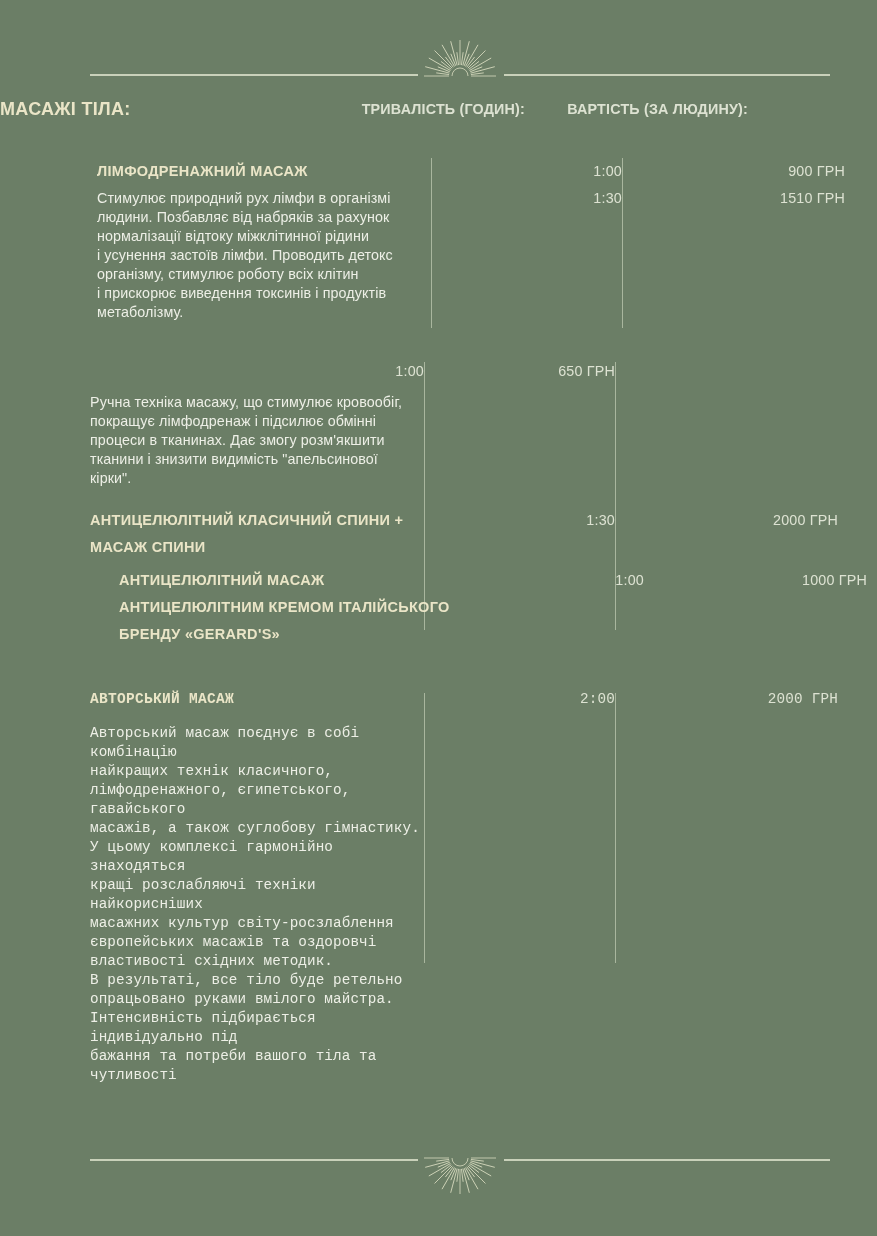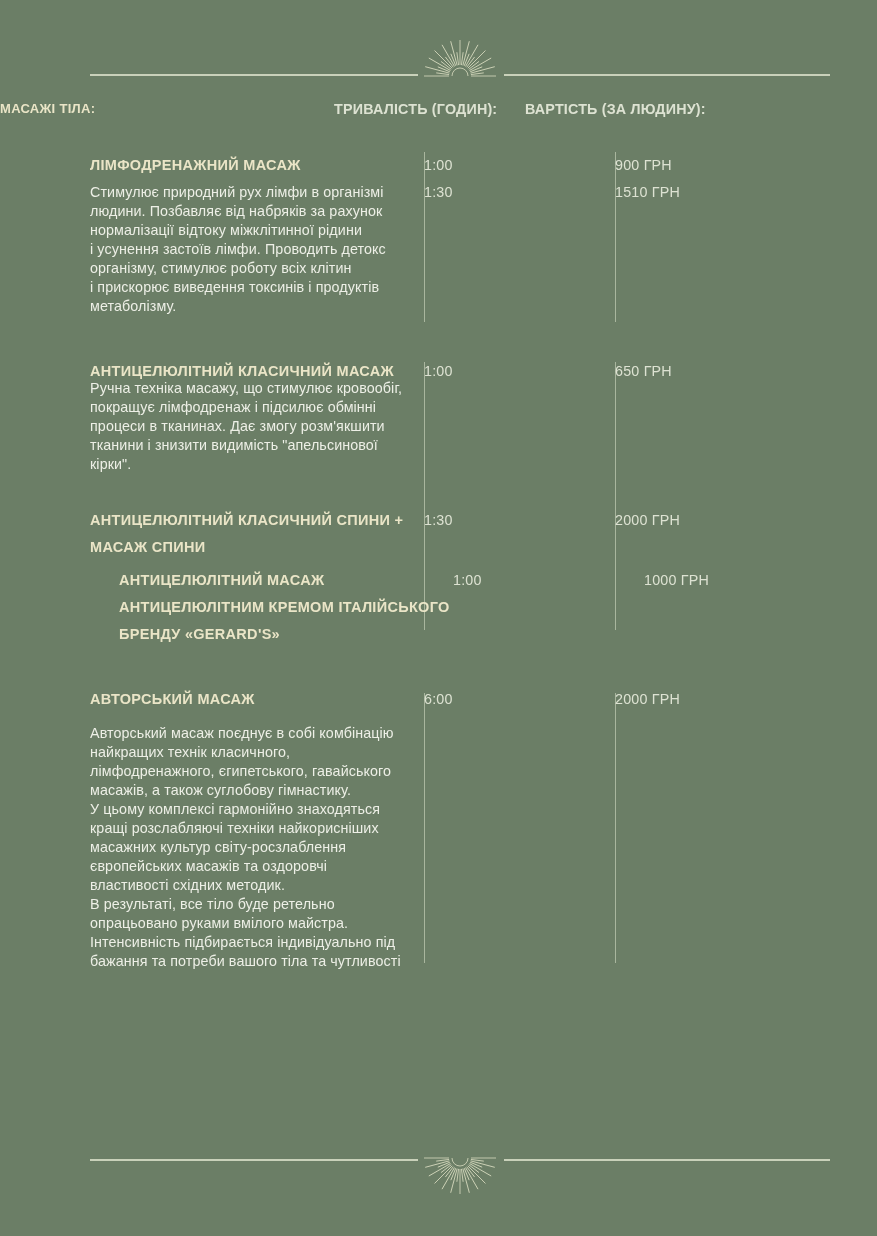--- a/index.html
+++ b/index.html
@@ -27,29 +27,29 @@
   .v2{left:525px;}
   .row{position:absolute;left:0;width:748px;display:grid;grid-template-columns:334px 191px 223px;}
   .trow{line-height:27px;}
   .drow{line-height:19px;}
   .cell{white-space:pre-line;}
   .title{
     color:var(--heading-color);font-weight:700;font-size:14.5px;
     letter-spacing:0.3px;line-height:27px;
   }
   .hdr{
-    color:var(--heading-color);font-weight:700;font-size:13px;
+    color:var(--heading-color);font-weight:700;font-size:18px;
     letter-spacing:0.3px;line-height:16px;
   }
   .desc{
     color:var(--body-text-color);font-size:14.3px;line-height:19px;
     letter-spacing:0.1px;
   }
   .dur,.price{
-    text-align:left;color:var(--muted-text-color);font-size:14.3px;
+    text-align:right;color:var(--muted-text-color);font-size:14.3px;
     letter-spacing:0.2px;
   }
   svg line,svg path{stroke:var(--ornament-color);stroke-width:0.8;fill:none;}
 </style>
 </head>
 <body>
 
 <div class="page">
 
   <div class="hline" style="top:74px;left:90px;width:328px;"></div>
@@ -82,21 +82,21 @@
     <line x1="0" y1="-11" x2="0" y2="-24" transform="rotate(82.5)"></line>
     <line x1="0" y1="-11" x2="0" y2="-36" transform="rotate(90)"></line>
   </svg>
 
   <div class="row" style="top:101px;">
     <div class="cell hdr">МАСАЖІ ТІЛА:</div>
     <div class="cell hdr dur">ТРИВАЛІСТЬ (ГОДИН):</div>
     <div class="cell hdr price">ВАРТІСТЬ (ЗА ЛЮДИНУ):</div>
   </div>
 
-  <div class="block" style="top:152px;height:170px;">
+  <div class="block" style="top:158px;height:170px;margin-left:7px;">
     <div class="vline v1"></div>
     <div class="vline v2"></div>
     <div class="row trow" style="top:0px;">
       <div class="cell title">ЛІМФОДРЕНАЖНИЙ МАСАЖ</div>
       <div class="cell dur">1:00</div>
       <div class="cell price">900 ГРН</div>
     </div>
     <div class="row drow" style="top:31px;">
       <div class="cell desc">Стимулює природний рух лімфи в організмі
 людини. Позбавляє від набряків за рахунок
@@ -107,25 +107,24 @@
 метаболізму.</div>
       <div class="cell dur">1:30</div>
       <div class="cell price">1510 ГРН</div>
     </div>
   </div>
 
   <div class="block" style="top:362px;height:268px;">
     <div class="vline v1"></div>
     <div class="vline v2"></div>
     <div class="row trow" style="top:-4px;">
-      <div class="cell title">АНТИЦЕЛЮЛІТНИЙ КЛАСИЧНИЙ МАСАЖ</div>
       <div class="cell dur">1:00</div>
       <div class="cell price">650 ГРН</div>
     </div>
-    <div class="row drow" style="top:17px;">
+    <div class="row drow" style="top:31px;">
       <div class="cell desc">Ручна техніка масажу, що стимулює кровообіг,
 покращує лімфодренаж і підсилює обмінні
 процеси в тканинах. Дає змогу розм'якшити
 тканини і знизити видимість "апельсинової
 кірки".</div>
       <div class="cell dur"></div>
       <div class="cell price"></div>
     </div>
     <div class="row trow" style="top:145px;">
       <div class="cell title">АНТИЦЕЛЮЛІТНИЙ КЛАСИЧНИЙ СПИНИ +
@@ -135,26 +134,26 @@
     </div>
     <div class="row trow" style="top:205px;margin-left:29px;">
       <div class="cell title">АНТИЦЕЛЮЛІТНИЙ МАСАЖ
 АНТИЦЕЛЮЛІТНИМ КРЕМОМ ІТАЛІЙСЬКОГО
 БРЕНДУ «GERARD'S»</div>
       <div class="cell dur">1:00</div>
       <div class="cell price">1000 ГРН</div>
     </div>
   </div>
 
-  <div class="block" style="top:693px;height:270px;">
+  <div class="block" style="top:693px;height:270px;font-family:Liberation Mono, monospace;">
     <div class="vline v1"></div>
     <div class="vline v2"></div>
     <div class="row trow" style="top:-7px;">
       <div class="cell title">АВТОРСЬКИЙ МАСАЖ</div>
-      <div class="cell dur">6:00</div>
+      <div class="cell dur">2:00</div>
       <div class="cell price">2000 ГРН</div>
     </div>
     <div class="row drow" style="top:31px;">
       <div class="cell desc">Авторський масаж поєднує в собі комбінацію
 найкращих технік класичного,
 лімфодренажного, єгипетського, гавайського
 масажів, а також суглобову гімнастику.
 У цьому комплексі гармонійно знаходяться
 кращі розслабляючі техніки найкорисніших
 масажних культур світу-росзлаблення

